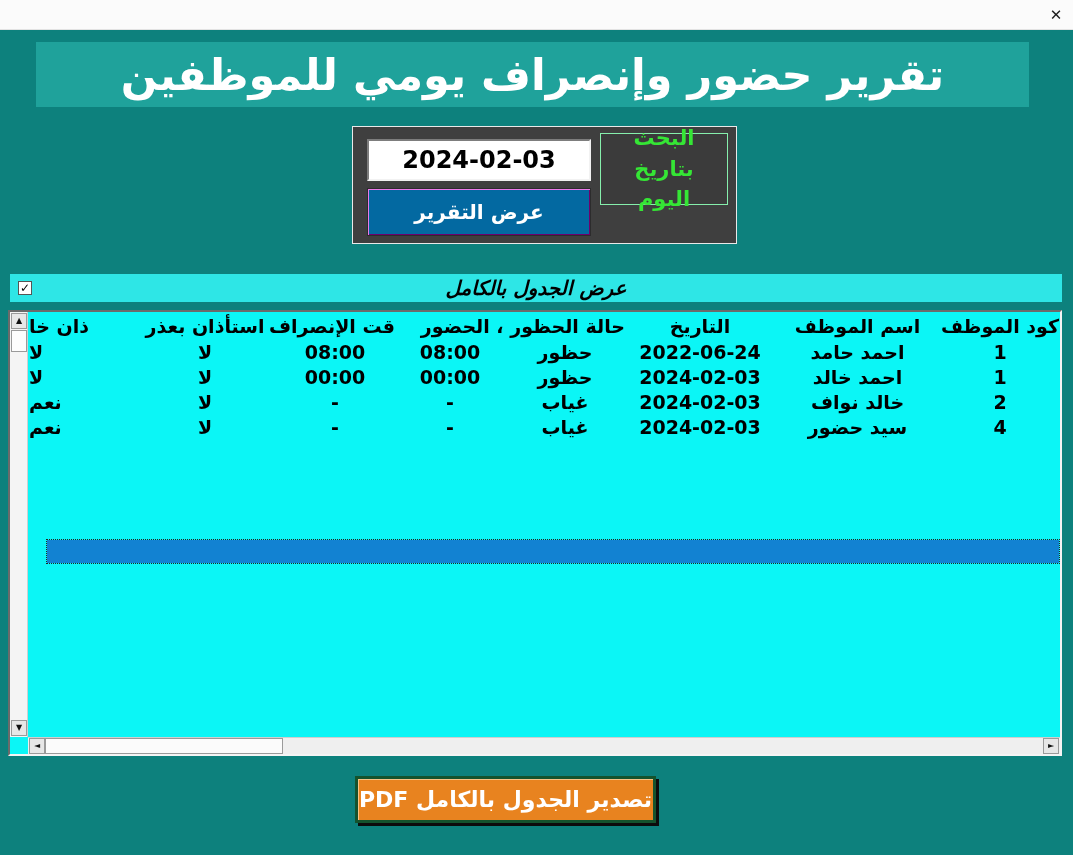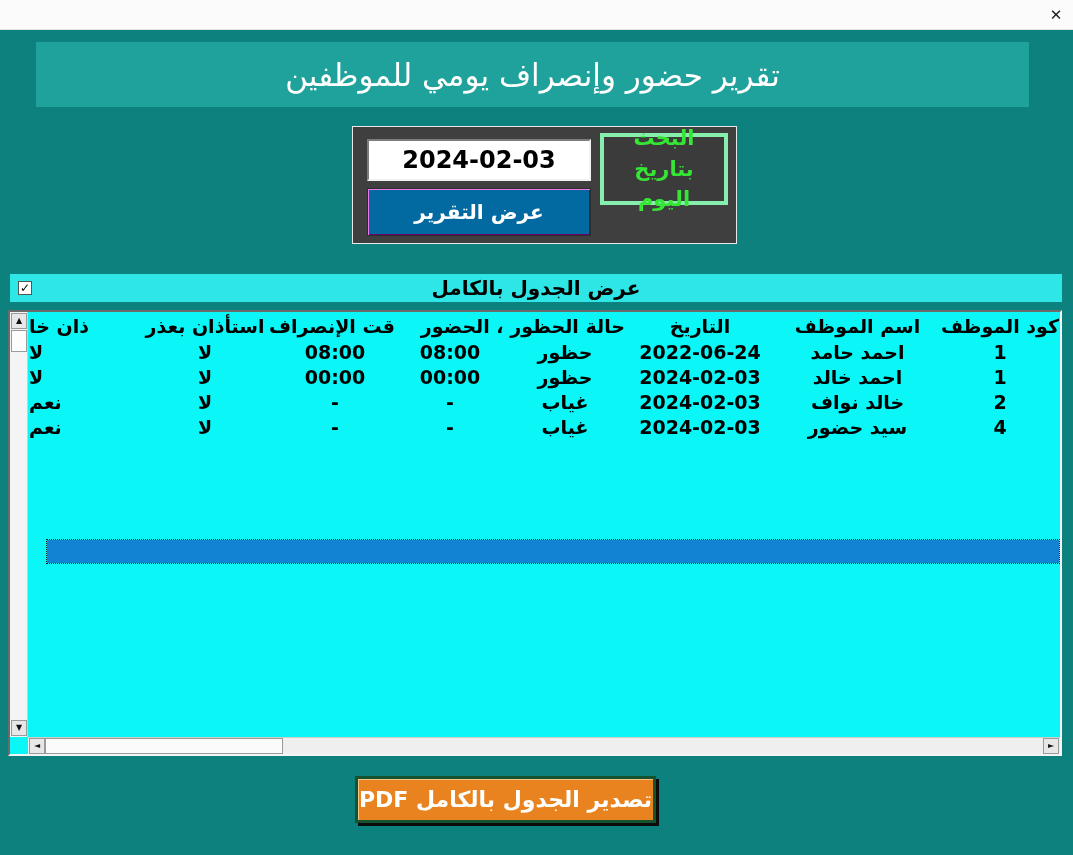--- a/index.html
+++ b/index.html
@@ -21,21 +21,21 @@
     color:#1a1a1a; font-size:15px; cursor:pointer;
   }
   
   .banner {
     position:absolute; left:36px; top:42px; width:993px; height:65px;
     background:#1fa29b;
     display:flex; align-items:center; justify-content:center;
     direction:rtl;
   }
   .banner-text {
-    color:#ffffff; font-size:31px; font-weight:normal; white-space:nowrap;
+    color:#ffffff; font-size:43px; font-weight:bold; white-space:nowrap;
     letter-spacing:1px;
   }
   
   .search-panel {
     position:absolute; left:352px; top:126px; width:385px; height:118px;
     background:#3f3f3f; border:1px solid #e9e9e9;
   }
   .date-input {
     position:absolute; left:14px; top:12px; width:224px; height:42px;
     background:#ffffff; border:2px solid; border-color:#7d7d7d #f2f2f2 #f2f2f2 #7d7d7d;
@@ -45,33 +45,33 @@
   .report-btn {
     position:absolute; left:14px; top:61px; width:224px; height:48px;
     background:#0369a1; border:1px solid #2c2c2c;
     box-shadow:inset 1px 1px 0 #ea7bea, inset -1px -1px 0 #6e006e;
     color:#ffffff; font-size:20px; font-weight:bold;
     display:flex; align-items:center; justify-content:center;
     direction:rtl; cursor:pointer;
   }
   .search-label {
     position:absolute; right:8px; top:6px; width:128px; height:72px;
-    background:#3b3b3b; border:4px solid #86efac;
+    background:#3b3b3b; border:1px solid #86efac;
     color:#35e635; font-size:21px; font-weight:bold;
     display:flex; flex-direction:column; align-items:center; justify-content:center;
     direction:rtl; line-height:1.45; text-align:center;
   }
   
   .toggle-bar {
     position:absolute; left:10px; top:274px; width:1052px; height:28px;
     background:#2ee6e6;
     display:flex; align-items:center; justify-content:center;
     direction:rtl;
   }
-  .toggle-label { color:#000; font-size:20px; font-weight:bold; }
+  .toggle-label { color:#000; font-size:20px; font-weight:bold;font-style:italic; }
   .toggle-check {
     position:absolute; left:8px; top:7px; width:14px; height:14px;
     background:#ffffff; border:1px solid #555;
     font-size:12px; line-height:12px; text-align:center; color:#000;
     cursor:pointer;
   }
   
   .table-frame {
     position:absolute; left:8px; top:310px; width:1054px; height:446px;
     background:#0bf6f6;

